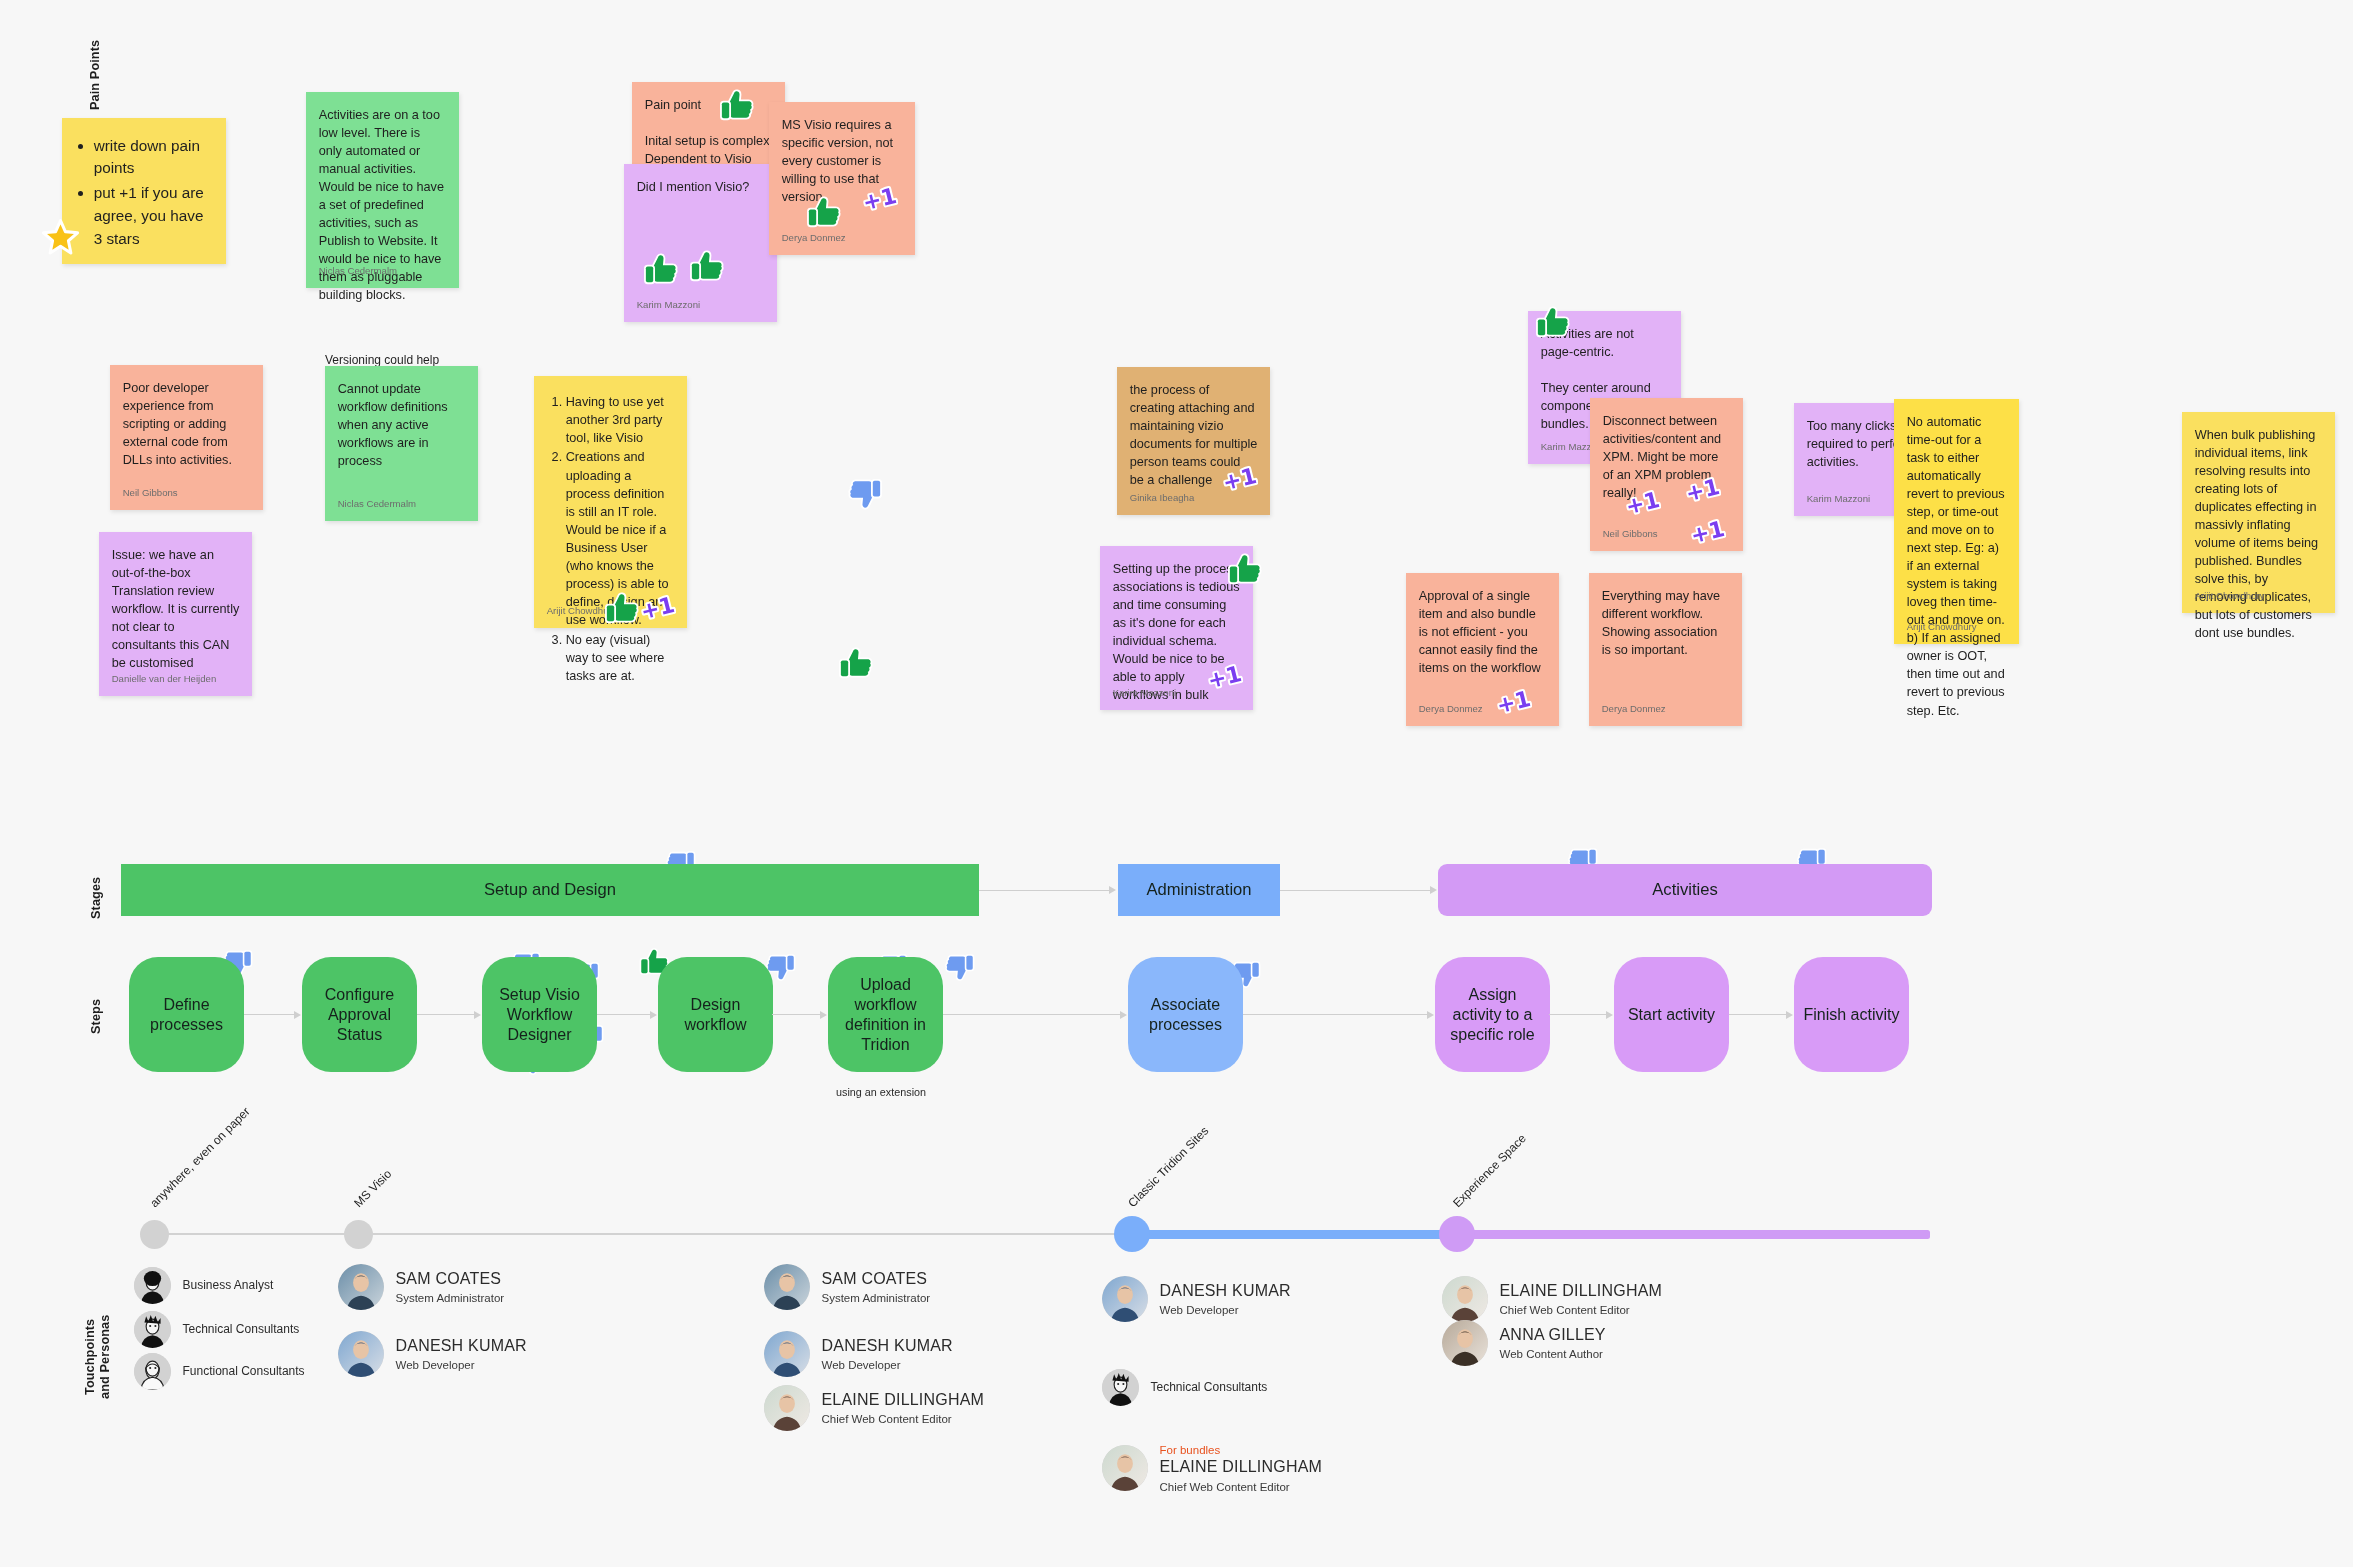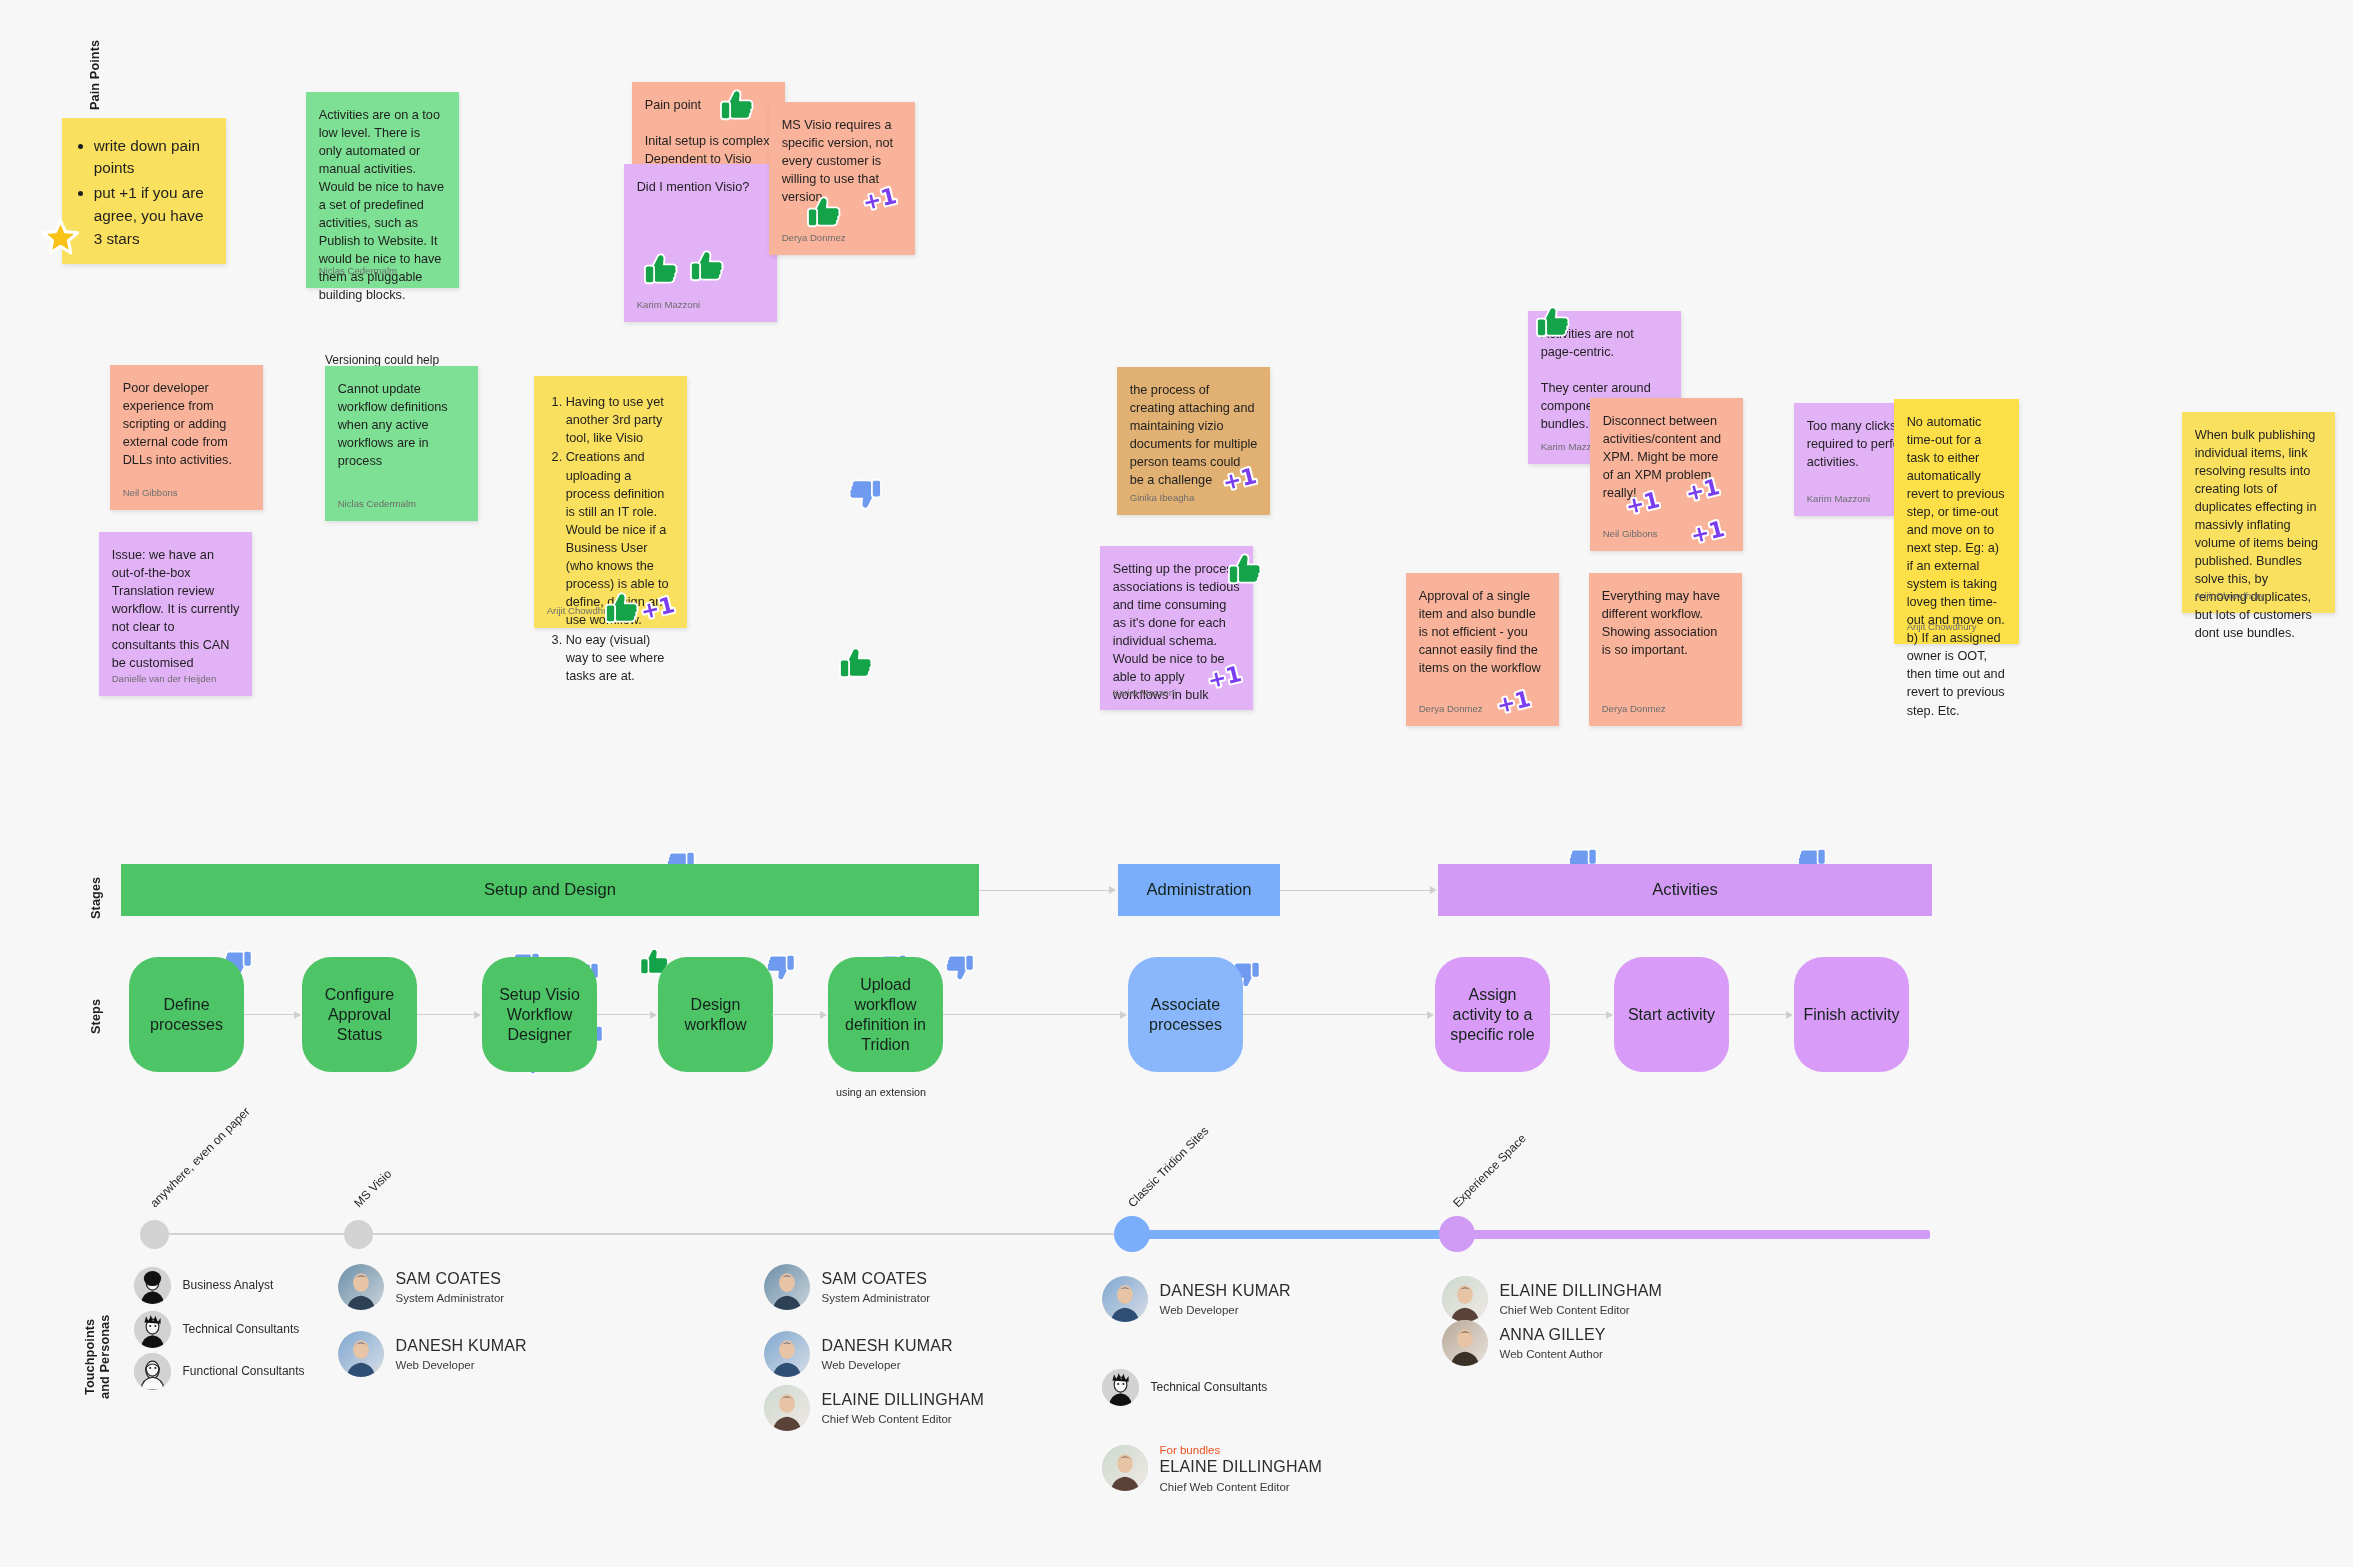--- a/index.html
+++ b/index.html
@@ -507,21 +507,21 @@
     <div class="stage" style="left: 121px; top: 864px; width: 858px; height: 52px; background: rgb(77, 196, 102);">
       <span>Setup and Design</span>
     </div>
     <div class="conn" style="left: 979px; top: 890px; width: 131px;"></div>
     <div class="arrowhead" style="left: 1109px; top: 886px;"></div>
     <div class="stage" style="left: 1118px; top: 864px; width: 162px; height: 52px; background: rgb(122, 174, 250);">
       <span>Administration</span>
     </div>
     <div class="conn" style="left: 1280px; top: 890px; width: 150px;"></div>
     <div class="arrowhead" style="left: 1430px; top: 886px;"></div>
-    <div class="stage" style="left: 1438px; top: 864px; width: 494px; height: 52px; background: rgb(211, 154, 245);">
+    <div class="stage" style="left: 1438px; top: 864px; width: 494px; height: 52px; background: rgb(211, 154, 245); border-radius: 9px;">
       <span>Activities</span>
     </div>
     <div class="step" style="left: 129px; top: 957px; width: 115px; height: 115px; background: rgb(77, 196, 102);">
       <span>Define processes</span>
     </div>
     <div class="conn" style="left: 244px; top: 1014px; width: 51px;"></div>
     <div class="arrowhead" style="left: 294px; top: 1011px;"></div>
     <div class="step" style="left: 302px; top: 957px; width: 115px; height: 115px; background: rgb(77, 196, 102);">
       <span>Configure Approval Status</span>
     </div>

